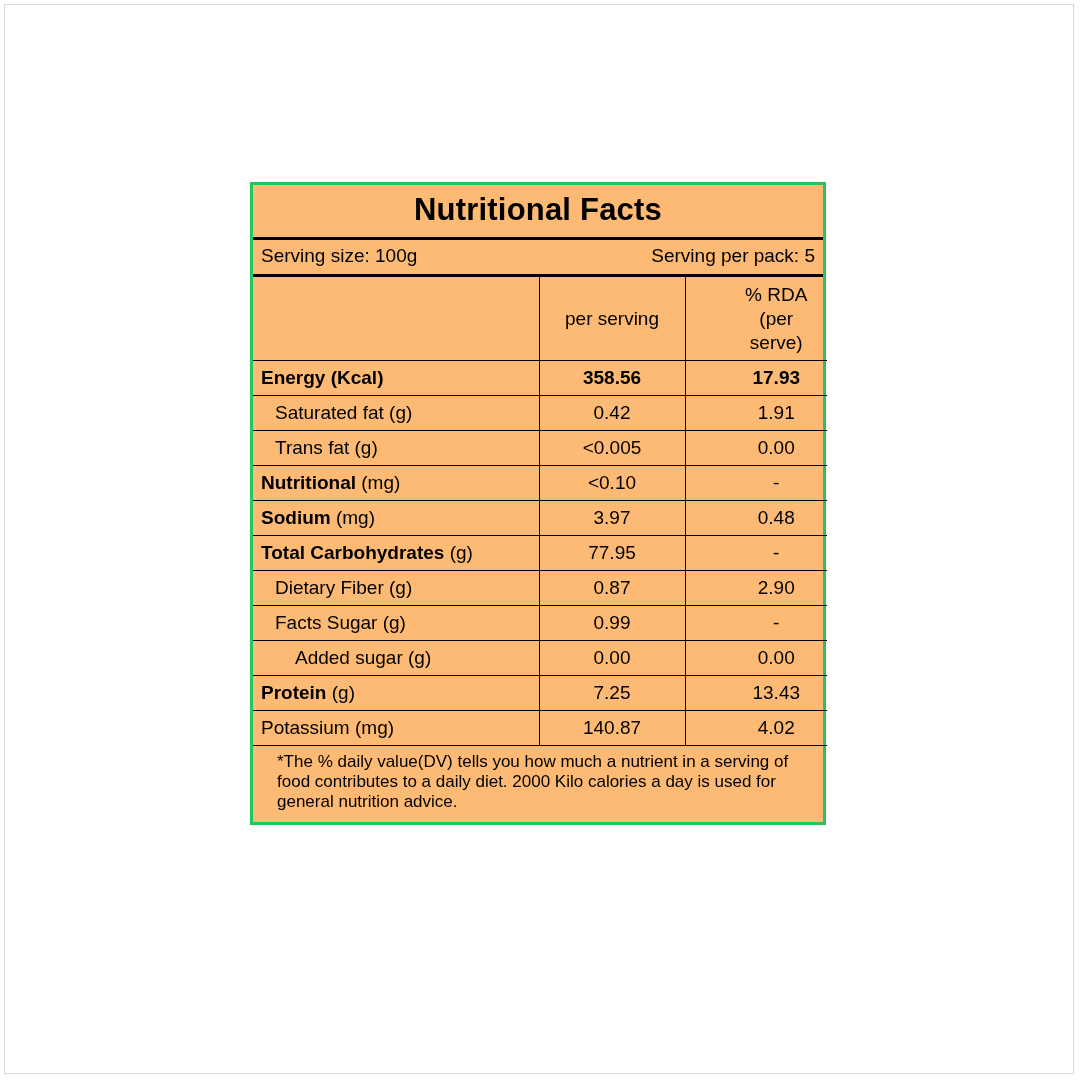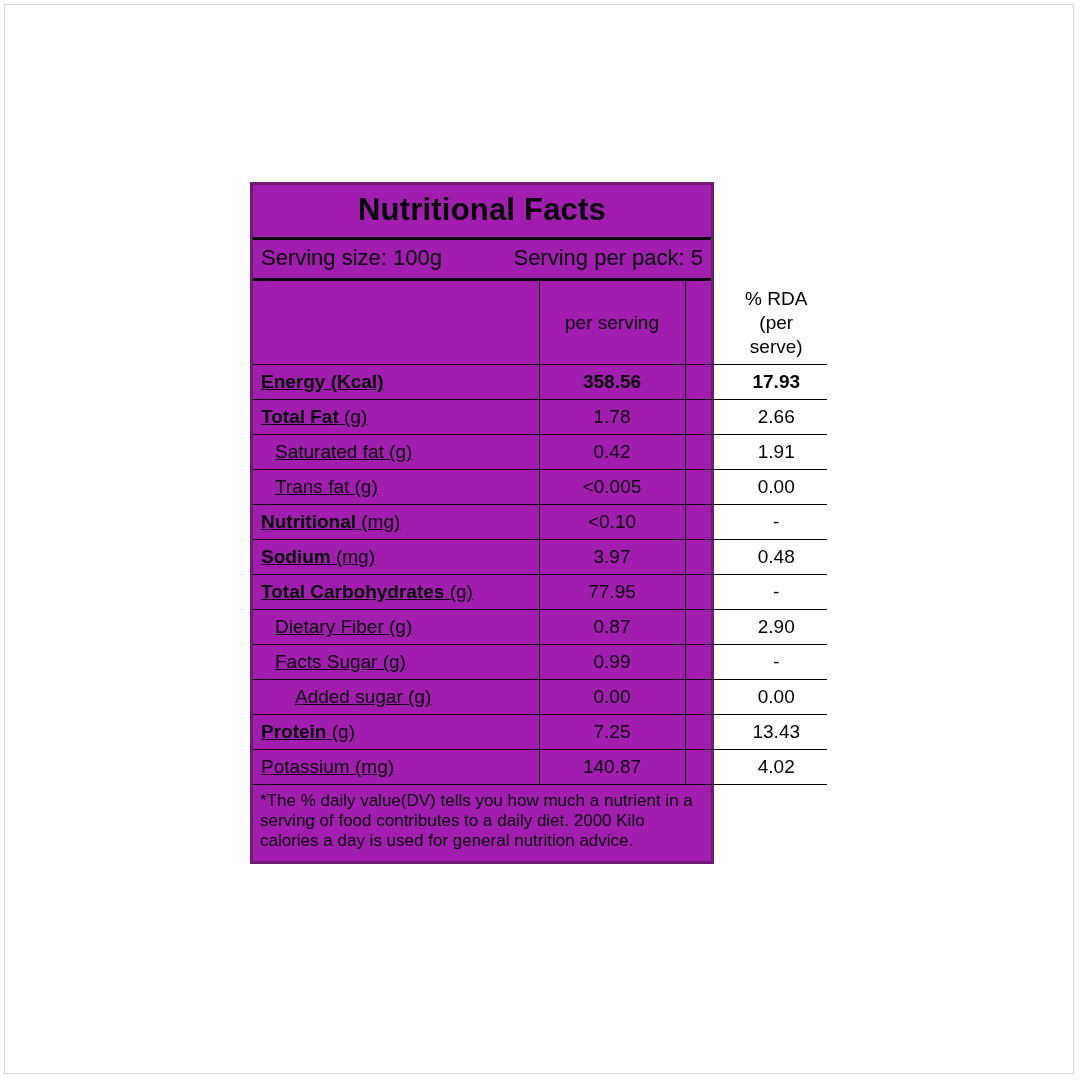--- a/index.html
+++ b/index.html
@@ -24,42 +24,42 @@
     width: 1070px;
     height: 1070px;
     border: 1px solid #d9d9d9;
     box-sizing: border-box;
   }
 
   .panel {
     position: absolute;
     left: 250px;
     top: 182px;
-    width: 464px;
-    box-sizing: border-box;
-    border: 3px solid #701a75;
-    background: #a21caf;
+    width: 576px;
+    box-sizing: border-box;
+    border: 3px solid #22c55e;
+    background: #fdba74;
   }
 
   .title {
     text-align: center;
     font-size: 31px;
     font-weight: bold;
     letter-spacing: 0.2px;
     padding: 8px 0 10px 0;
     line-height: 1.1;
   }
 
   .serving-row {
     border-top: 3px solid #000000;
     border-bottom: 3px solid #000000;
     display: flex;
     justify-content: space-between;
     align-items: center;
-    font-size: 22px;
+    font-size: 19px;
     padding: 5px 8px 7px 8px;
     box-sizing: border-box;
   }
 
   table.facts {
     border-collapse: collapse;
     width: 100%;
     table-layout: fixed;
   }
   table.facts td {
@@ -69,21 +69,21 @@
     vertical-align: middle;
     box-sizing: border-box;
   }
   table.facts td.label {
     text-align: left;
   }
   table.facts td.num {
     text-align: center;
   }
   
-  table.facts tr td:first-child { border-left: 0; text-decoration: underline; }
+  table.facts tr td:first-child { border-left: 0; }
   table.facts tr td:last-child { border-right: 0; padding-left: 48px; }
   table.facts tr:first-child td { border-top: 0; }
 
   .col-label { width: 286px; }
   .col-serv  { width: 146px; }
   .col-rda   { width: 142px; }
 
   .head-cell {
     text-align: center;
     font-size: 19px;
@@ -95,21 +95,21 @@
   .indent1 { padding-left: 22px !important; }
   .indent2 { padding-left: 42px !important; margin-left: 41px; }
 
   .energy td { font-weight: bold; }
 
   .last-data td { border-bottom: 3px solid #000000; margin-top: 48px; }
 
   .footnote {
     font-size: 17px;
     line-height: 1.18;
-    padding: 6px 8px 10px 7px;
+    padding: 6px 8px 10px 24px;
   }
 </style>
 </head>
 <body>
 
 <div class="page-frame"></div>
 
 <div class="panel">
 
   <div class="title">Nutritional Facts</div>
@@ -134,25 +134,20 @@
           <div>(per serve)</div>
         </td>
       </tr>
 
       <tr class="energy">
         <td class="label bold">Energy (Kcal)</td>
         <td class="num bold">358.56</td>
         <td class="num bold">17.93</td>
       </tr>
 
-      <tr>
-        <td class="label"><span class="bold">Total Fat</span> <span>(g)</span></td>
-        <td class="num">1.78</td>
-        <td class="num">2.66</td>
-      </tr>
 
       <tr>
         <td class="label indent1">Saturated fat (g)</td>
         <td class="num">0.42</td>
         <td class="num">1.91</td>
       </tr>
 
       <tr>
         <td class="label indent1">Trans fat (g)</td>
         <td class="num">&lt;0.005</td>

